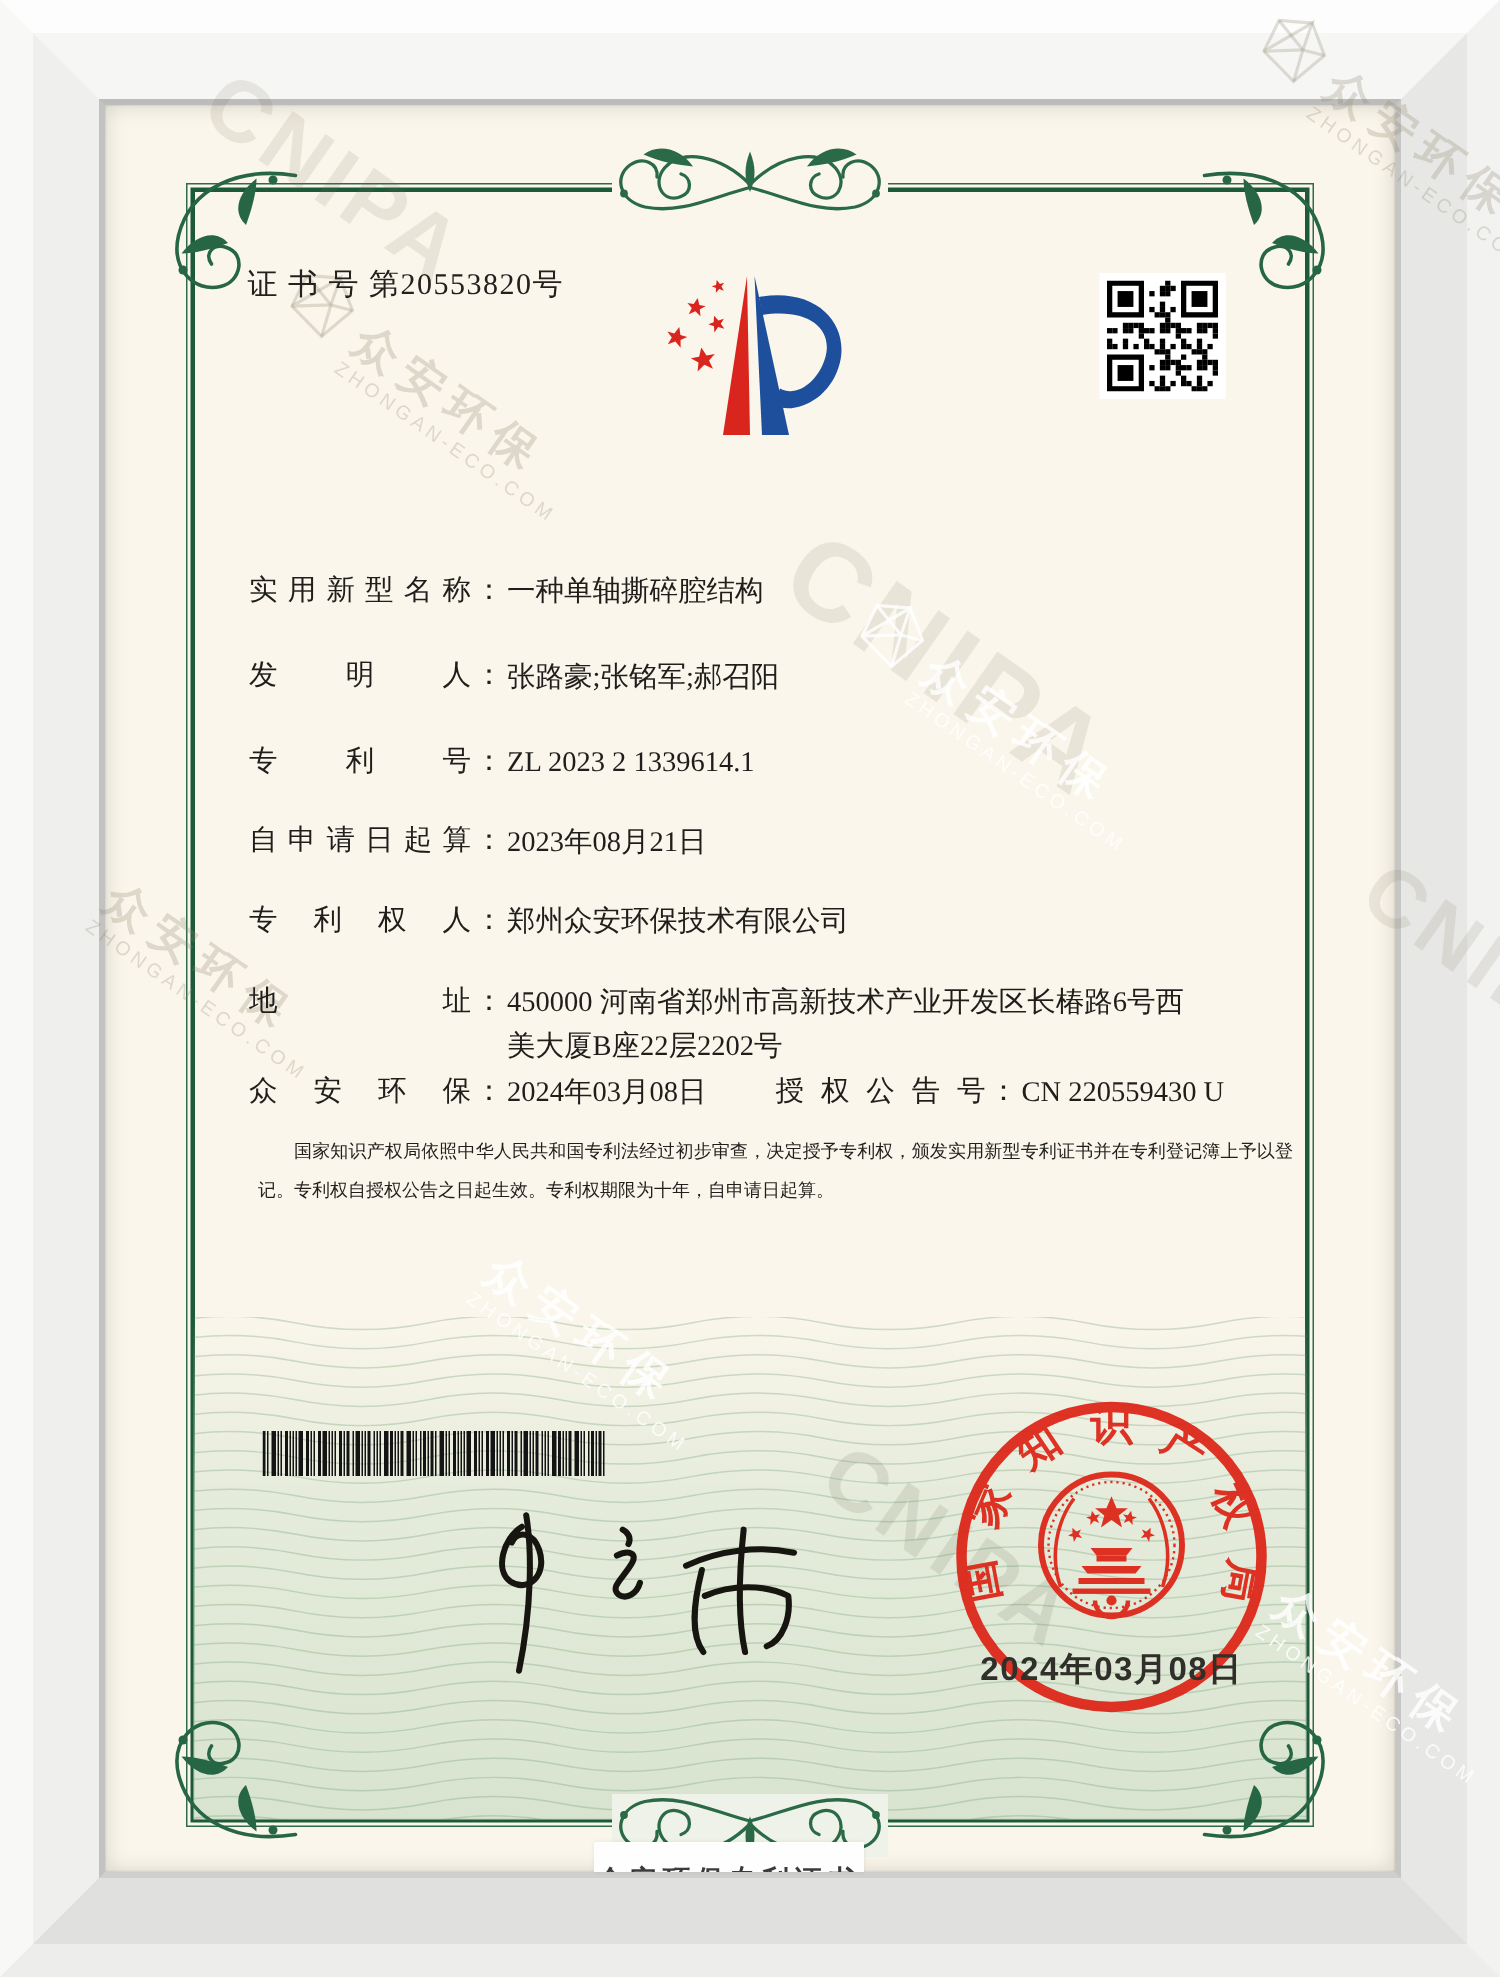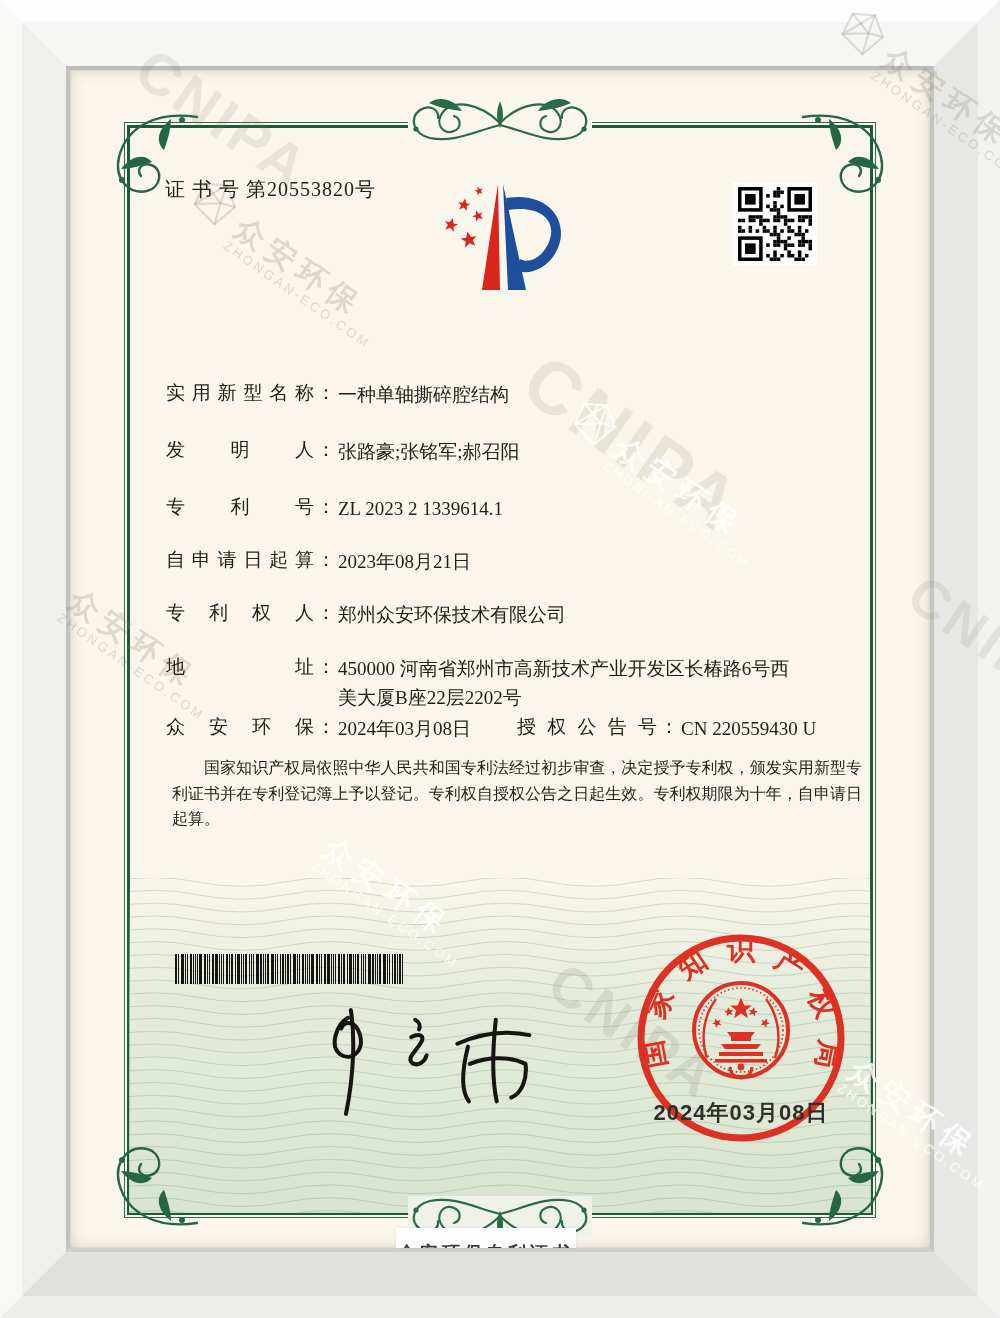--- a/index.html
+++ b/index.html
@@ -55,21 +55,21 @@
 
   .frows{position:absolute;left:96px;top:0;width:700px;}
   .frow{position:absolute;left:0;font-size:19px;color:#1f1e1b;}
   .flabel{display:inline-block;width:148px;text-align:justify;text-align-last:justify;vertical-align:top;}
   .fcolon{display:inline-block;width:24px;text-align:center;vertical-align:top;}
   .fval{display:inline-block;vertical-align:top;max-width:480px;line-height:29px;}
   .fval.addr{width:468px;}
   .fgroup2{position:absolute;left:339px;top:0;margin-left:12px;}
   .fgroup2 .flabel{width:140px;}
 
-  .paras{position:absolute;left:102px;top:685px;width:690px;font-size:16px;line-height:25.5px;
+  .paras{position:absolute;left:102px;top:685px;width:690px;font-size:12px;line-height:25.5px;
          color:#201f1c;text-align:justify;}
   .paras p{margin:0 0 11px 0;text-indent:2em;}
 
   .barcode{position:absolute;left:105px;top:884px;width:230px;height:30px;}
   .signer{position:absolute;left:104px;top:958px;font-family:"Liberation Sans","DejaVu Sans",sans-serif;
           font-weight:bold;font-size:20px;color:#26251f;letter-spacing:3px;line-height:42px;}
   .signature{position:absolute;left:228px;top:932px;width:240px;height:120px;color:#17150f;}
 
   .seal{position:absolute;left:560px;top:858px;width:222px;height:222px;opacity:.93;}
   .footer{position:absolute;left:0;width:100%;top:1112px;text-align:center;font-size:15px;color:#28271f;}

